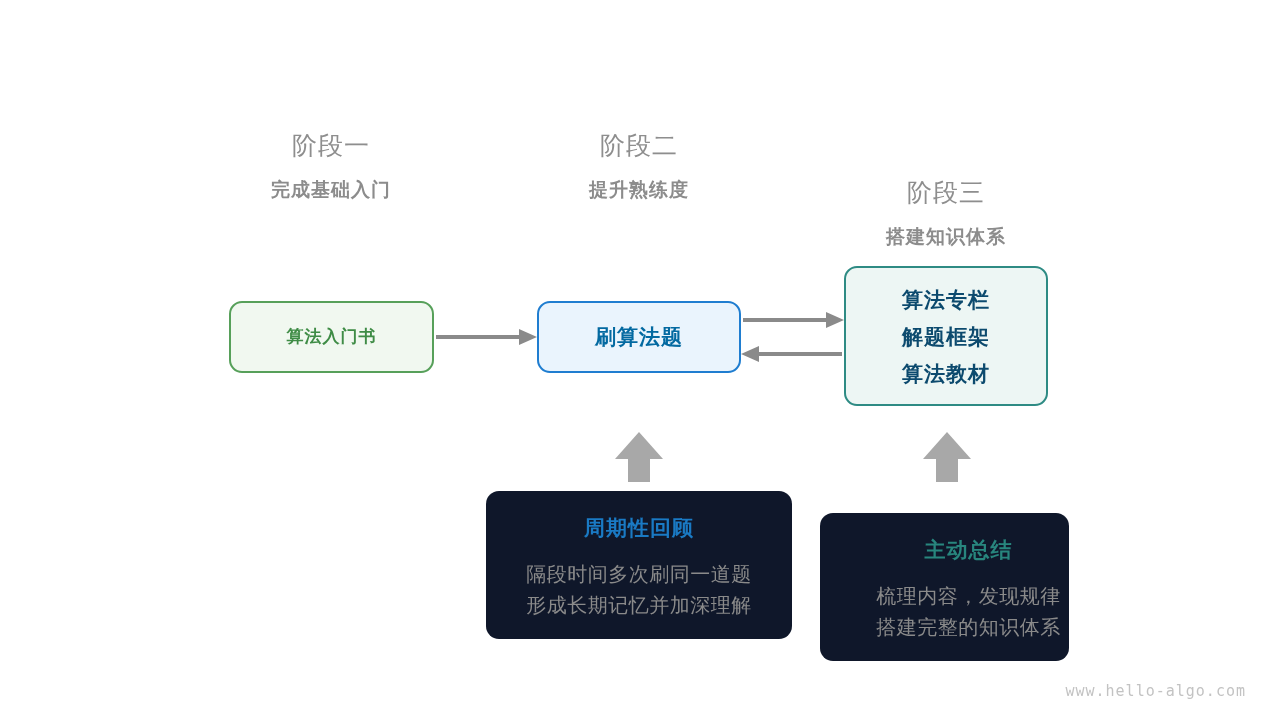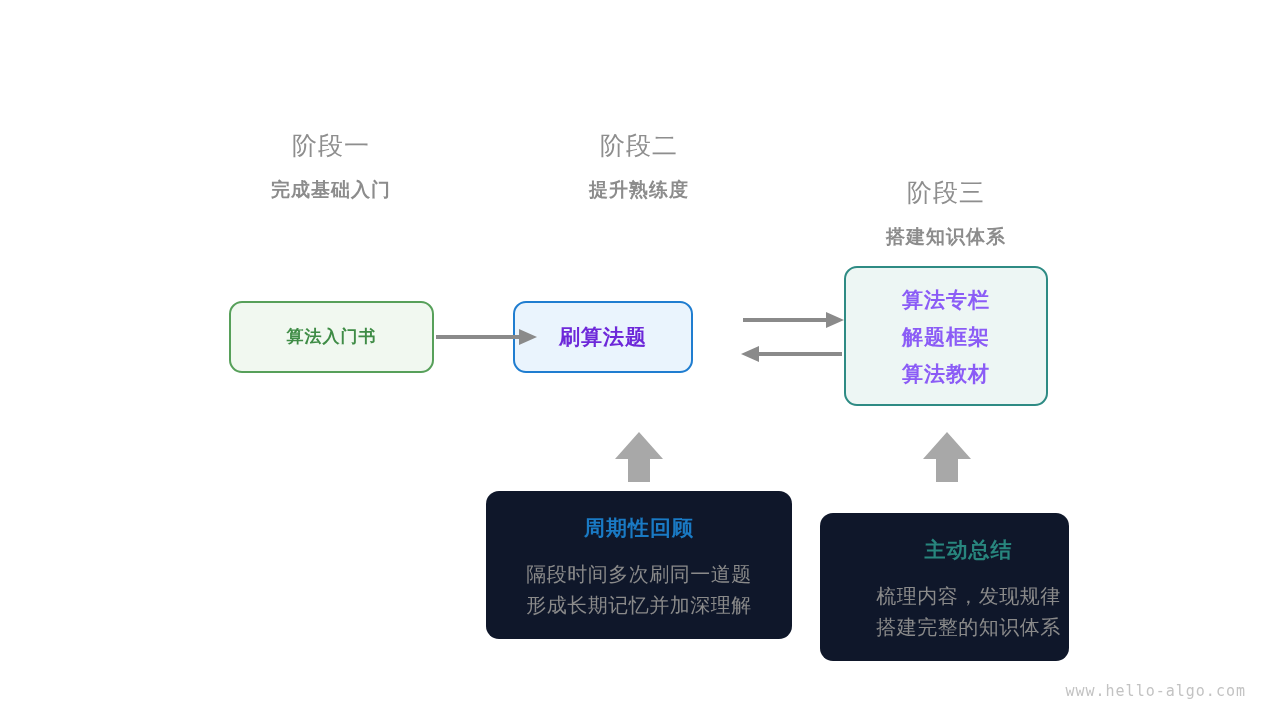--- a/index.html
+++ b/index.html
@@ -62,33 +62,33 @@
 
   .node-green {
     left: 229px;  top: 301px;
     width: 205px; height: 72px;
     background: #f1f8f0;
     border-color: #57a05a;
     color: #3f8c46;
     font-size: 17px;
   }
   .node-blue {
-    left: 513px;  top: 301px;
-    width: 180px; height: 72px;
+    left: 537px;  top: 301px;
+    width: 204px; height: 72px;
     background: #eaf4fd;
     border-color: #1f7dd0;
-    color: #6d28d9;
+    color: #0369a1;
     font-size: 21px;
   }
   .node-teal {
     left: 844px;  top: 266px;
     width: 204px; height: 140px;
     background: #edf6f4;
     border-color: #2e8b84;
-    color: #8b5cf6;
+    color: #0c4a6e;
     font-size: 21px;
   }
   .node-teal .line { line-height: 37px; }
 
   
   .note {
     position: absolute;
     box-sizing: border-box;
     background: #0f172a;
     border-radius: 13px;

